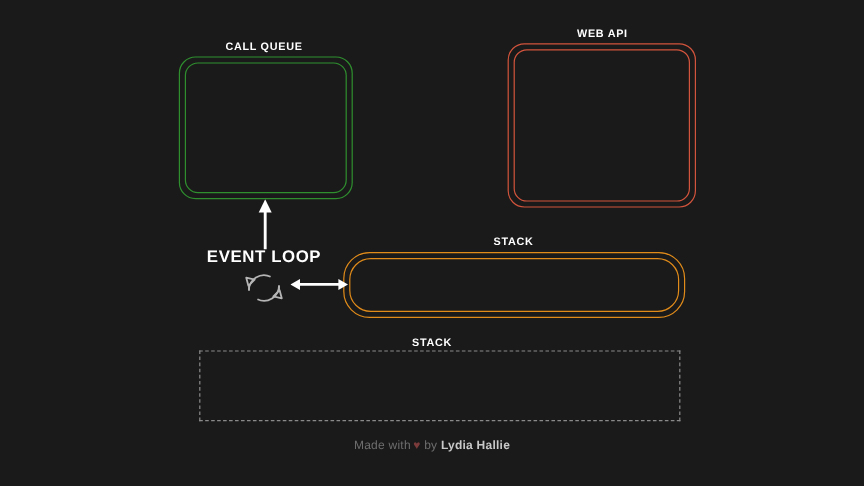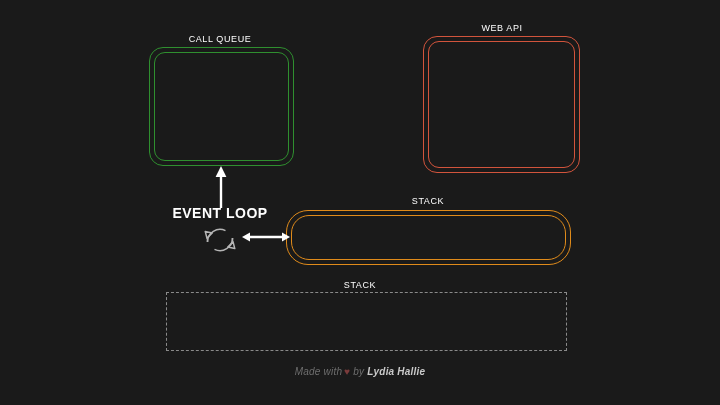--- a/index.html
+++ b/index.html
@@ -17,21 +17,21 @@
   .stage {
     position: absolute;
     inset: 0;
   }
 
   
   .section-label {
     position: absolute;
     color: #ffffff;
     font-size: 9px;
-    font-weight: normal;
+    font-weight: bold;
     letter-spacing: 0.6px;
     text-align: right;
     white-space: nowrap;
     transform: translateX(-50%);
     font-family: "Liberation Sans", sans-serif;
   }
 
   
   .panel {
     position: absolute;
@@ -113,21 +113,20 @@
   #footer {
     position: absolute;
     left: 0;
     right: 0;
     top: 366px;
     text-align: center;
     font-size: 10px;
     color: #6e6e6e;
     letter-spacing: 0.2px;
     font-family: "Liberation Sans", sans-serif;
-    font-style: italic;
   }
   #footer .heart {
     color: #7b3b3b;
     font-size: 10px;
     margin: 0 3px 0 2px;
     display: inline-block;
   }
   #footer .author {
     color: #c9c9c9;
     font-weight: bold;

